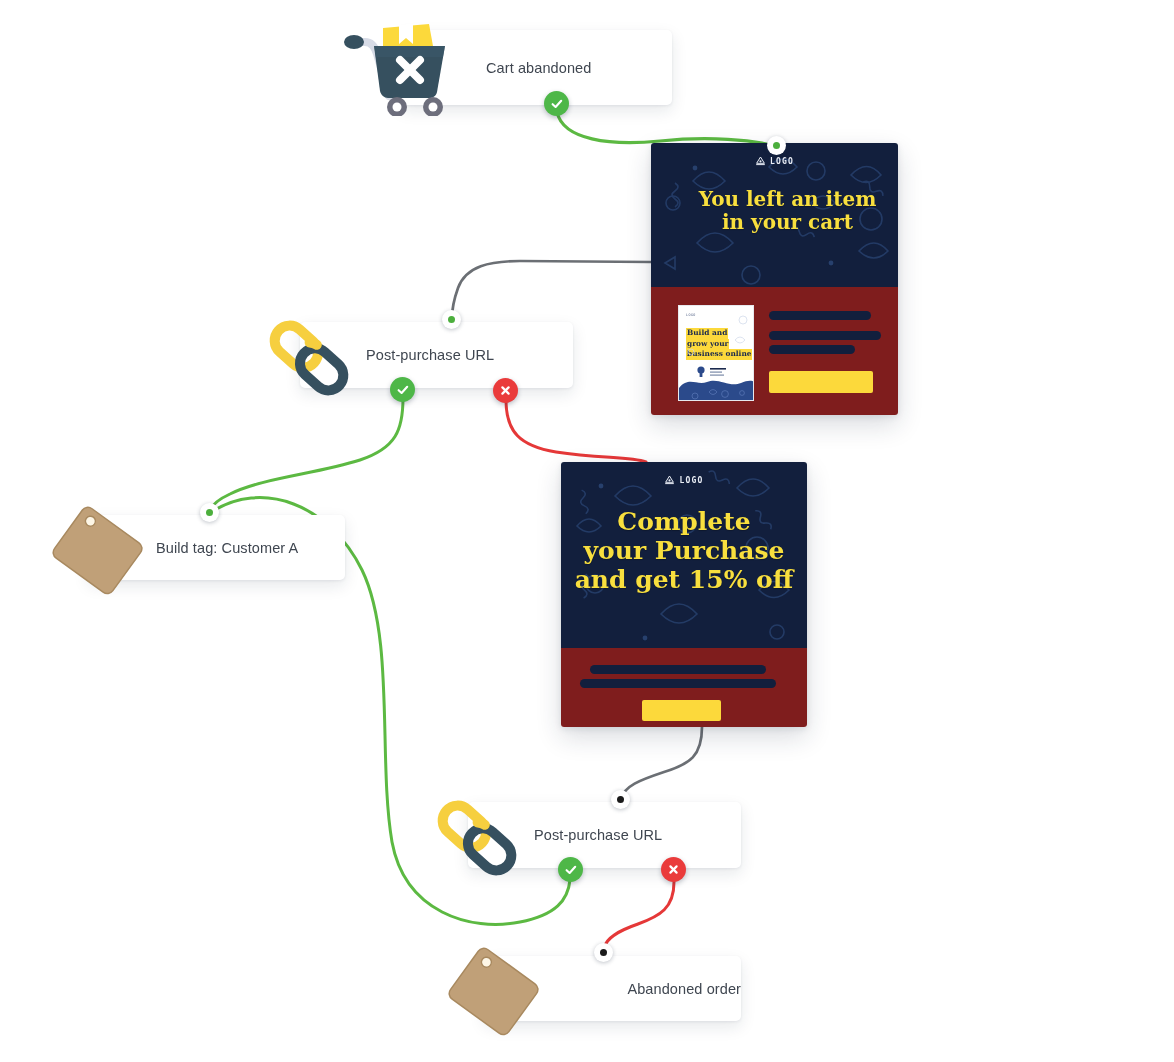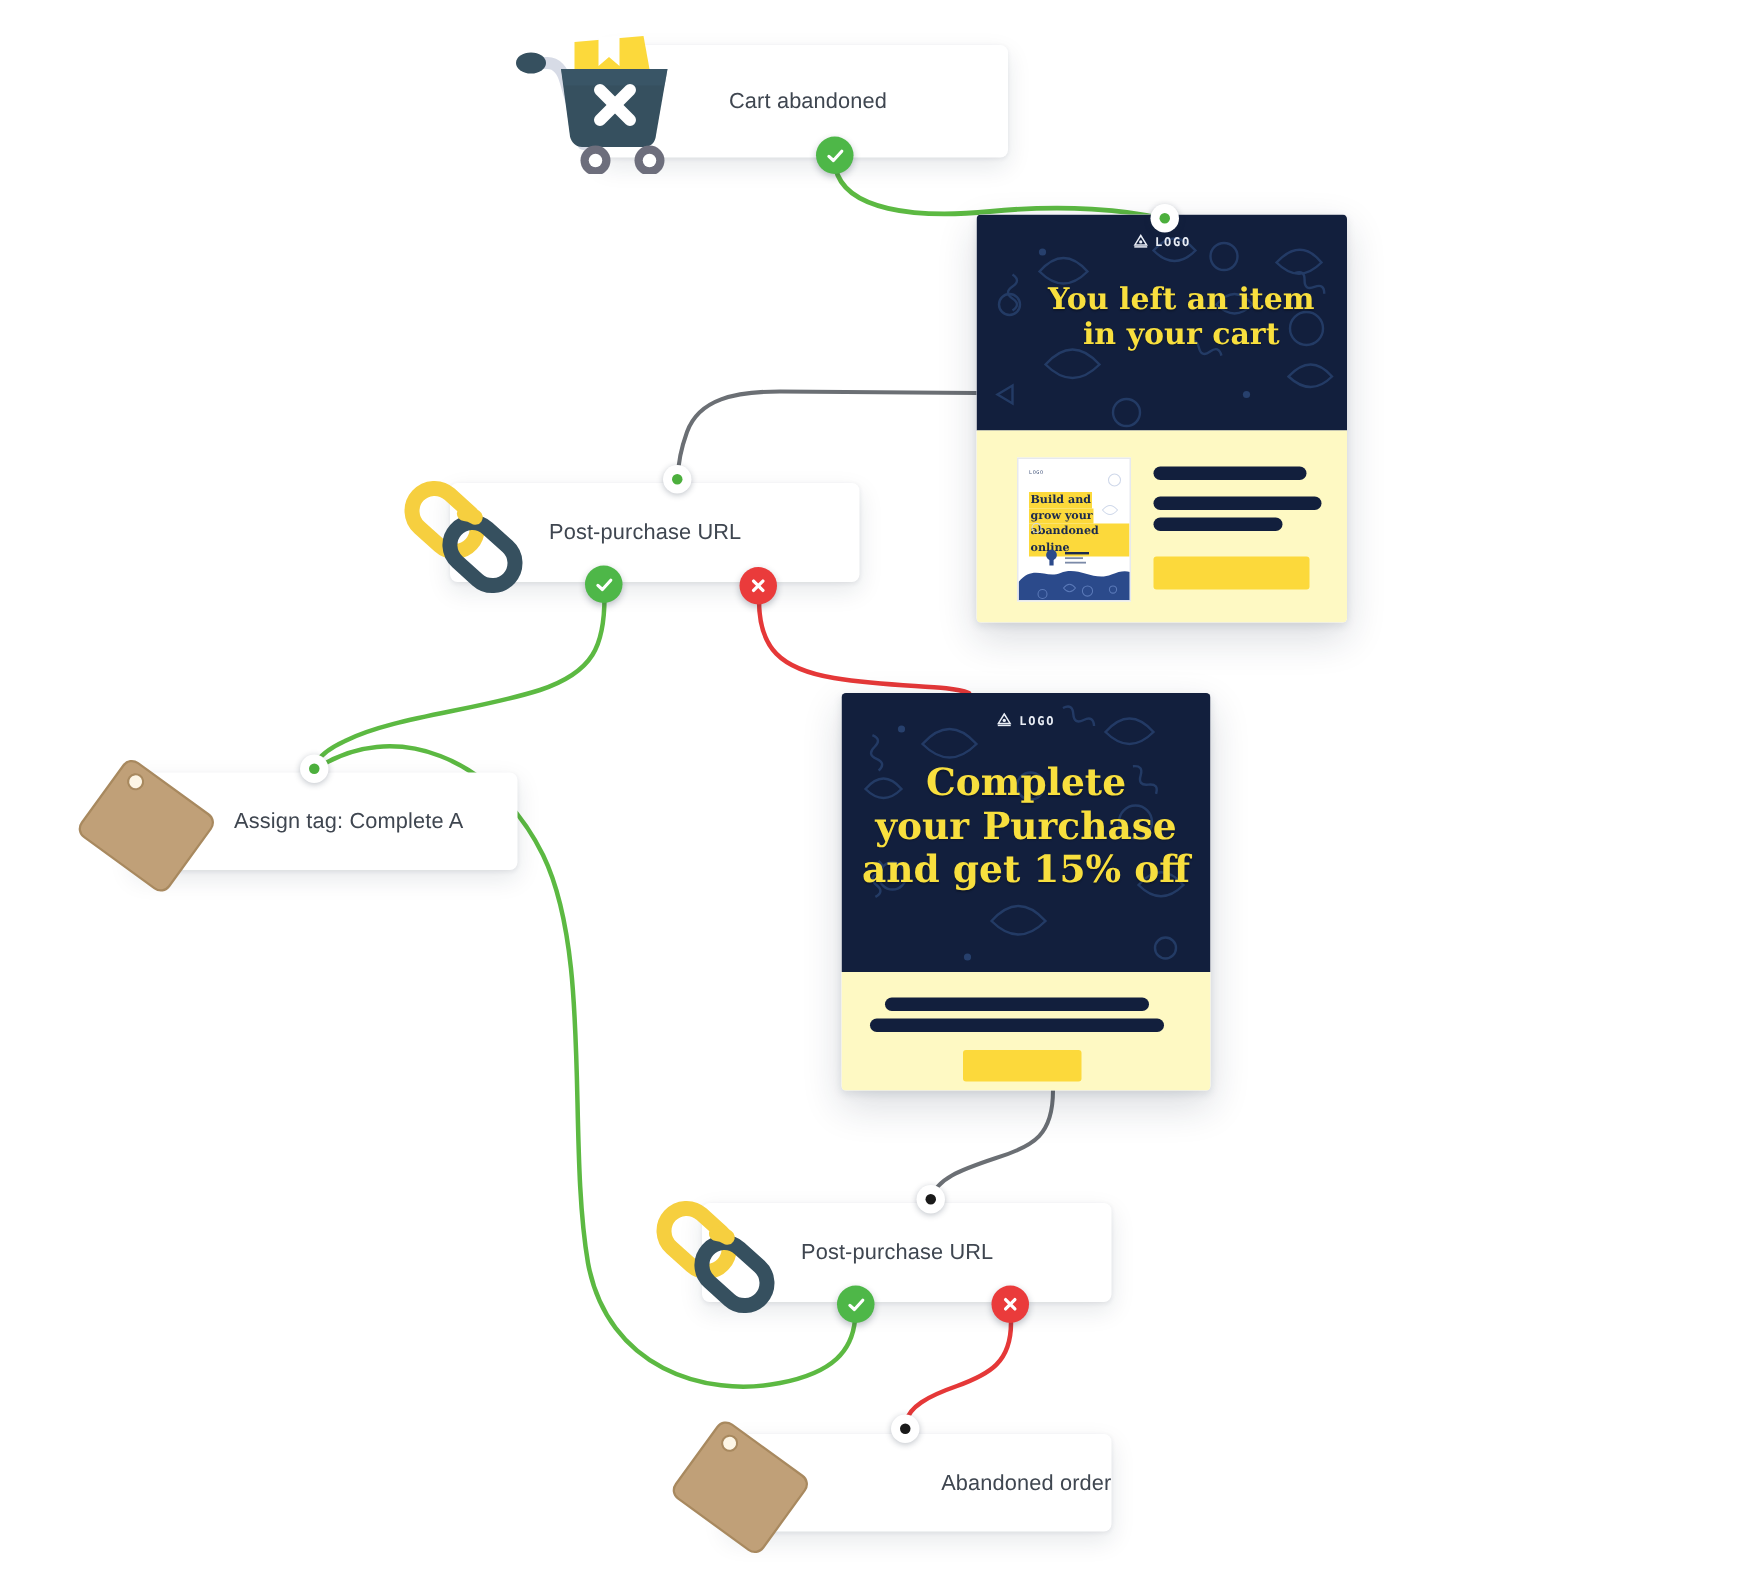--- a/index.html
+++ b/index.html
@@ -74,21 +74,21 @@
     position: relative;
     z-index: 3;
     color: #f8df3e;
     font-family: "DejaVu Serif", serif;
     font-weight: bold;
     text-align: center;
     line-height: 1.16;
     text-shadow: 0 1px 1px rgba(0,0,0,0.25);
   }
   .email-body {
-    background: #fef9c3;
+    background: #7f1d1d;
     position: relative;
   }
   .bar {
     background: #121f3d;
     border-radius: 9px;
     position: absolute;
   }
   .cta {
     background: #fcd93b;
     border-radius: 2px;
@@ -237,21 +237,21 @@
         <div>in your cart</div>
       </div>
     </div>
     <div class="email-body" style="height:128px;">
 
       <div class="thumb" style="left:27px; top:18px; width:76px; height:96px;">
         <span class="thumb-logo">LOGO</span>
         <div class="thumb-head">
           <span>Build and</span><br>
           <span>grow your</span><br>
-          <span>abandoned online</span>
+          <span>business online</span>
         </div>
         <svg width="76" height="96" viewBox="0 0 76 96" style="position:absolute;left:0;top:0;">
           <g fill="none" stroke="#cfd8ea" stroke-width="0.7">
             <circle cx="64" cy="14" r="4"></circle>
               <circle cx="12" cy="46" r="3"></circle>
             <path d="M56,34 q5,-6 10,0 q-5,6 -10,0z"></path>
           </g>
           <circle cx="22" cy="64" r="3.6" fill="#2b4a8b"></circle>
           <rect x="20.6" y="66" width="2.8" height="5" fill="#2b4a8b"></rect>
           <rect x="31" y="62" width="16" height="1.6" fill="#1b2a4e"></rect>
@@ -300,21 +300,21 @@
   <div class="badge no" style="left:493px; top:378px;">
     <svg width="13" height="13" viewBox="0 0 13 13">
       <g stroke="#ffffff" stroke-width="2.2" stroke-linecap="round">
         <line x1="3.4" y1="3.4" x2="9.6" y2="9.6"></line>
           <line x1="9.6" y1="3.4" x2="3.4" y2="9.6"></line>
       </g>
     </svg>
   </div>
 
   <div class="node" style="left:88px; top:515px; width:257px; height:65px; padding-left:68px;">
-    <span class="node-label">Assign tag: Complete A</span>
+    <span class="node-label">Build tag: Customer A</span>
   </div>
   <div class="icon-wrap" style="left:48px; top:505px; width:110px; height:110px;">
     <svg width="110" height="110" viewBox="0 0 110 110">
       <g transform="rotate(36 55 55)">
         <path d="M16,20 L74,20 C78,20 81,23 81,27 L81,74 C81,78 78,81 74,81 L16,81 C12,81 9,78 9,74 L9,27 C9,23 12,20 16,20 Z" fill="#c0a078" stroke="#a8895f" stroke-width="1.5"></path>
         <circle cx="22" cy="31" r="5" fill="#fdf6e6" stroke="#a8895f" stroke-width="1.4"></circle>
       </g>
     </svg>
   </div>
   <div class="dot green" style="left:200px; top:503px;">

